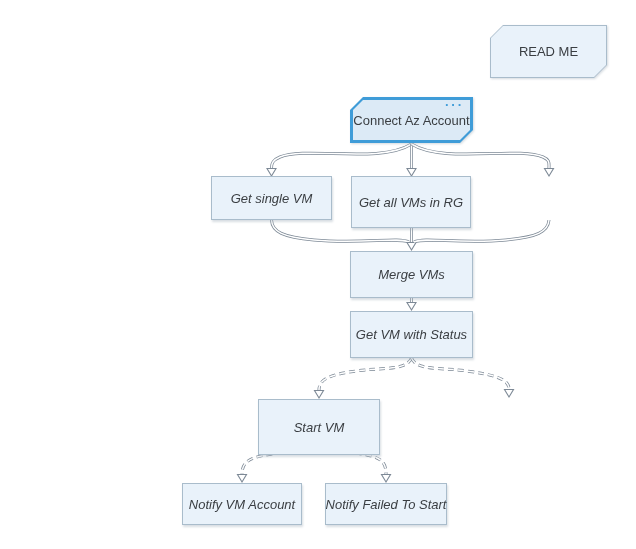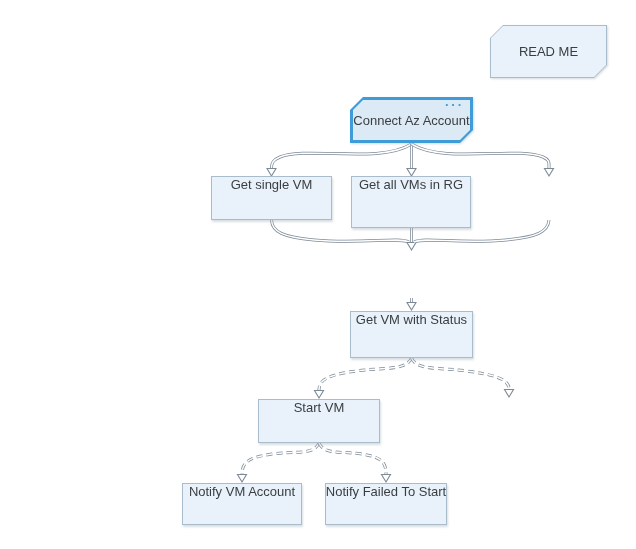--- a/index.html
+++ b/index.html
@@ -14,22 +14,23 @@
   g.dashed .edge-outer, g.dashed .edge-inner{stroke-dasharray:6 4;}
   .arrow{fill:#ffffff;stroke:var(--connector-color,#7d8996);stroke-width:1.1;}
 
   .node{position:absolute;z-index:2;cursor:pointer;}
   .label{font-size:13px;color:var(--text-color,#3a3e42);white-space:nowrap;}
 
   .rect{
     background:var(--node-fill,#e9f2fa);
     border:1px solid var(--node-border,#a9bccb);
     box-shadow:1px 2px 2px rgba(160,172,184,.4);
-    display:flex;align-items:flex-start;justify-content:center;
+    display:flex;align-items:center;justify-content:center;
     box-sizing:border-box;
+    font-style:italic;
   }
 
   .hex{filter:drop-shadow(1px 1.5px 1px rgba(160,172,184,.45));}
   .hex-border{
     position:absolute;inset:0;background:var(--node-border,#a9bccb);
     clip-path:polygon(13px 0,100% 0,100% calc(100% - 13px),calc(100% - 13px) 100%,0 100%,0 13px);
   }
   .hex-fill{
     position:absolute;inset:1px;background:var(--node-fill,#e9f2fa);
     clip-path:polygon(12px 0,100% 0,100% calc(100% - 12px),calc(100% - 12px) 100%,0 100%,0 12px);
@@ -127,26 +128,29 @@
 
   <div class="node rect" style="left:211px;top:176px;width:121px;height:44px">
     <span class="label">Get single VM</span>
   </div>
 
   <div class="node rect" style="left:351px;top:176px;width:120px;height:52px">
     <span class="label">Get all VMs in RG</span>
   </div>
 
 
+  <div class="node rect" style="left:350px;top:251px;width:123px;height:47px">
+    <span class="label">Merge VMs</span>
+  </div>
 
   <div class="node rect" style="left:350px;top:311px;width:123px;height:47px">
     <span class="label">Get VM with Status</span>
   </div>
 
-  <div class="node rect" style="left:258px;top:399px;width:122px;height:44px">
+  <div class="node rect" style="left:258px;top:399px;width:122px;height:56px">
     <span class="label">Start VM</span>
   </div>
 
 
   <div class="node rect" style="left:182px;top:483px;width:120px;height:42px">
     <span class="label">Notify VM Account</span>
   </div>
 
   <div class="node rect" style="left:325px;top:483px;width:122px;height:42px">
     <span class="label">Notify Failed To Start</span>

